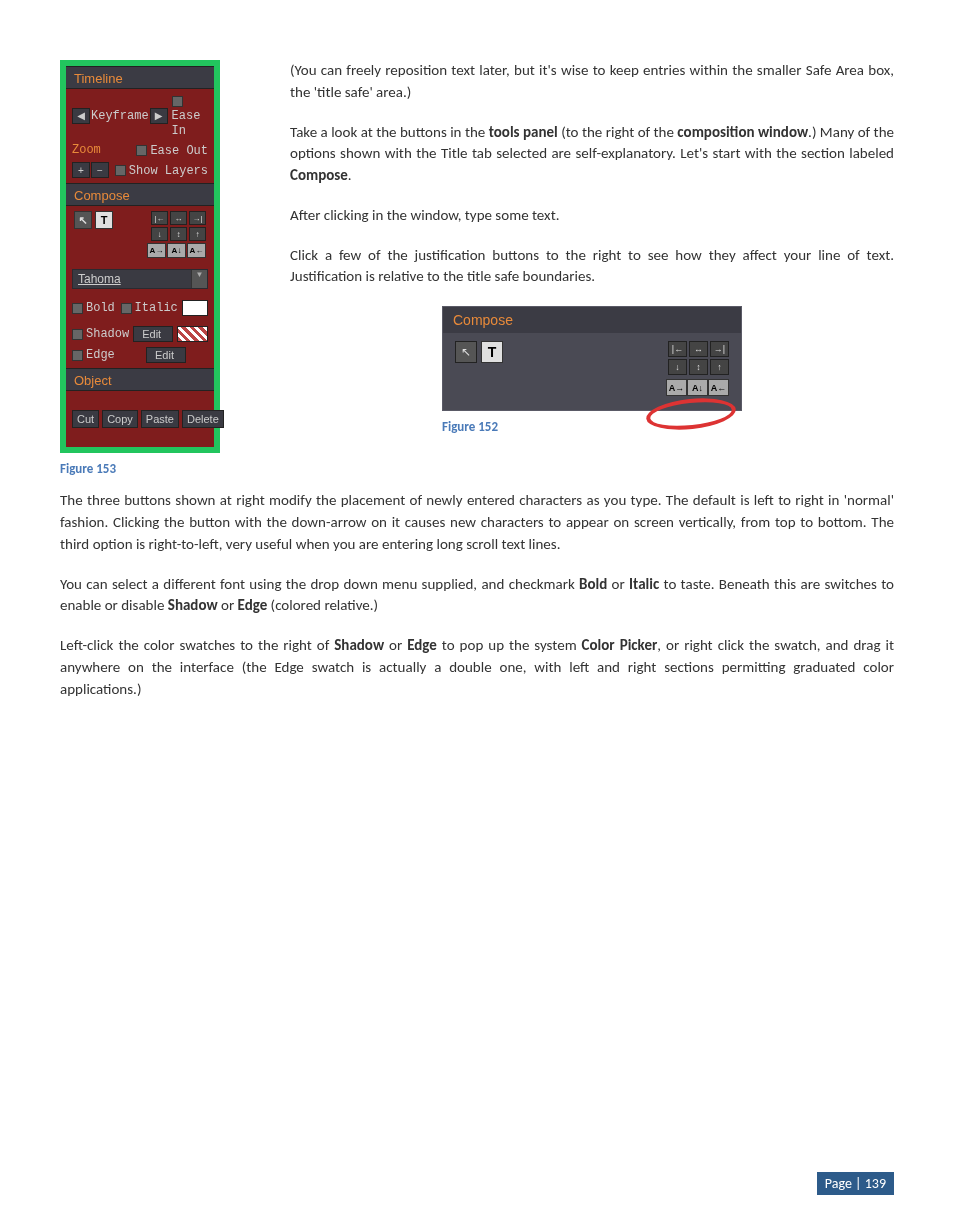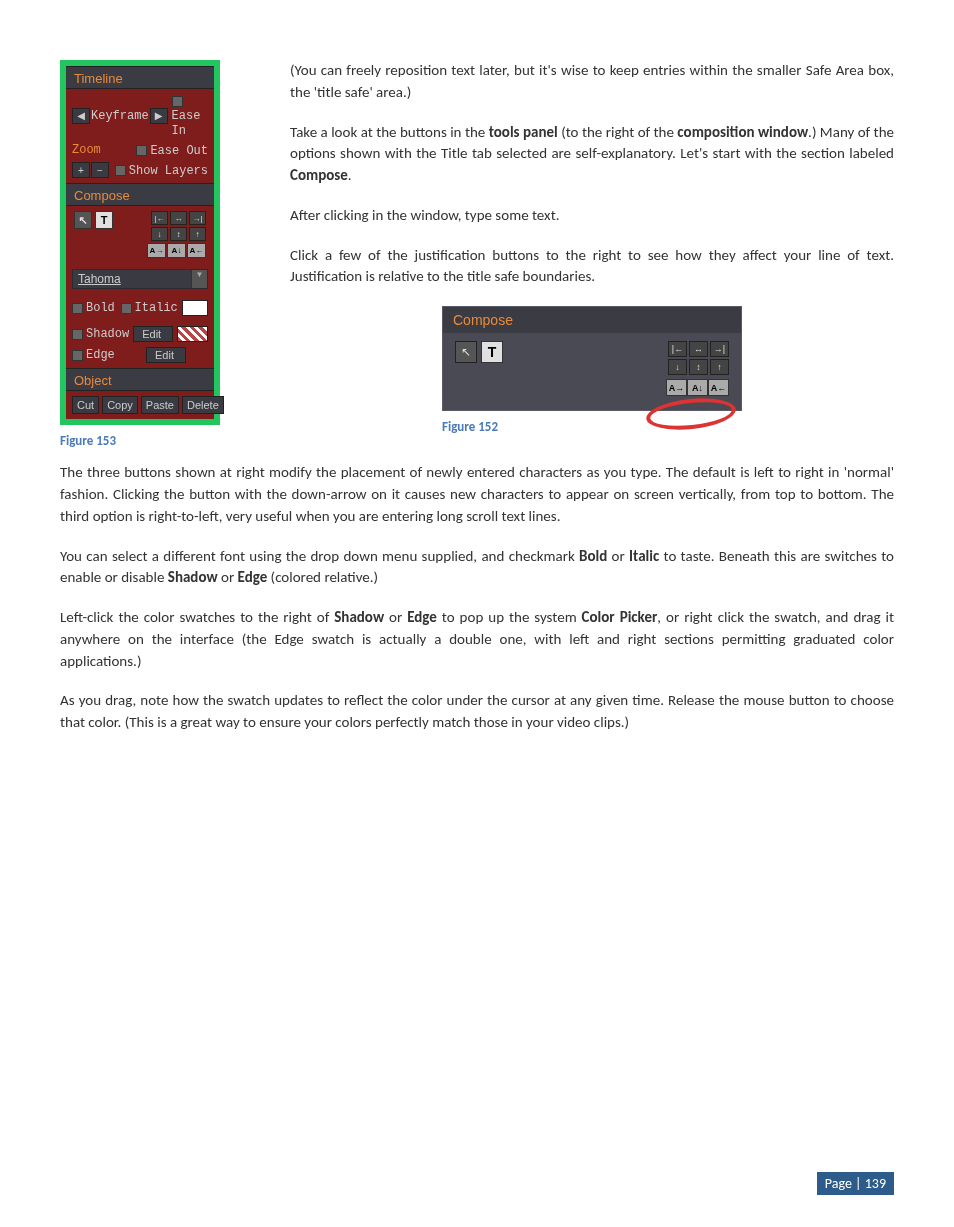--- a/index.html
+++ b/index.html
@@ -56,21 +56,21 @@
     .font-select-btn { width: 16px; background: #555; border-left: 1px solid #333; color: #aaa; text-align: center; font-size: 8px; }
     .style-row { display: flex; gap: 4px; padding: 5px 6px; align-items: center; }
     .style-lbl { width: 70px; display: flex; align-items: center; }
     .edit-btn {
       background: #3a3a42; border: 1px solid #222; color: #ccc;
       font-size: 11px; padding: 1px 8px; min-width: 40px; text-align: left;
     }
     .swatch { width: 40px; height: 16px; background: #fff; border: 1px solid #222; }
     .swatch-edge { width: 40px; height: 16px; border: 1px solid #222;
       background: repeating-linear-gradient(45deg, #b44, #b44 3px, #fff 3px, #fff 6px); }
-    .obj-row { display: flex; gap: 3px; padding: 5px 6px; }
+    .obj-row { display: flex; gap: 3px; padding: 19px 6px; }
     .obj-btn {
       flex: 1; background: #3a3a42; border: 1px solid #222;
       color: #ccc; font-size: 11px; padding: 2px 4px; text-align: center;
     }
     .compose-row { display: flex; justify-content: space-between; padding: 5px 8px; align-items: flex-start; }
     .tool-btns { display: flex; gap: 3px; }
     .tool-btn { width: 18px; height: 18px; background: #e0e0e0; border: 1px solid #333;
       display: flex; align-items: center; justify-content: center; font-weight: bold; color: #000; font-size: 11px; }
     .align-grid { display: flex; flex-direction: column; gap: 2px; align-items: flex-end; }
     .align-row-top, .align-row-mid, .align-row-bot { display: flex; gap: 2px; }
@@ -256,18 +256,17 @@
   </div>
 
   <div class="below-text">
     <p class="para">The three buttons shown at right modify the placement of newly entered characters as you type.  The default is left to right in 'normal' fashion. Clicking the button with the down-arrow on it causes new characters to appear on screen vertically, from top to bottom.  The third option is right-to-left, very useful when you are entering long scroll text lines.</p>
     <p class="para">
       <span>You can select a different font using the drop down menu supplied, and checkmark </span><b>Bold</b><span> or </span><b>Italic</b><span> to taste.  Beneath this are switches to enable or disable </span><b>Shadow</b><span> or </span><b>Edge</b><span> (colored relative.)</span>
     </p>
     <p class="para">
       <span>Left-click the color swatches to the right of </span><b>Shadow</b><span> or </span><b>Edge</b><span> to pop up the system </span><b>Color Picker</b><span>, or right click the swatch, and drag it anywhere on the interface (the Edge swatch is actually a double one, with left and right sections permitting graduated color applications.)</span>
     </p>
-    <p class="para">As you drag, note how the swatch updates to reflect the color under the cursor at any given time.  Release the mouse button to choose that color.  (This is a great way to ensure your colors perfectly match those in your video clips.)</p>
   </div>
 
 </div>
 
 <div class="page-badge">Page | 139</div>
 
 </body></html>

